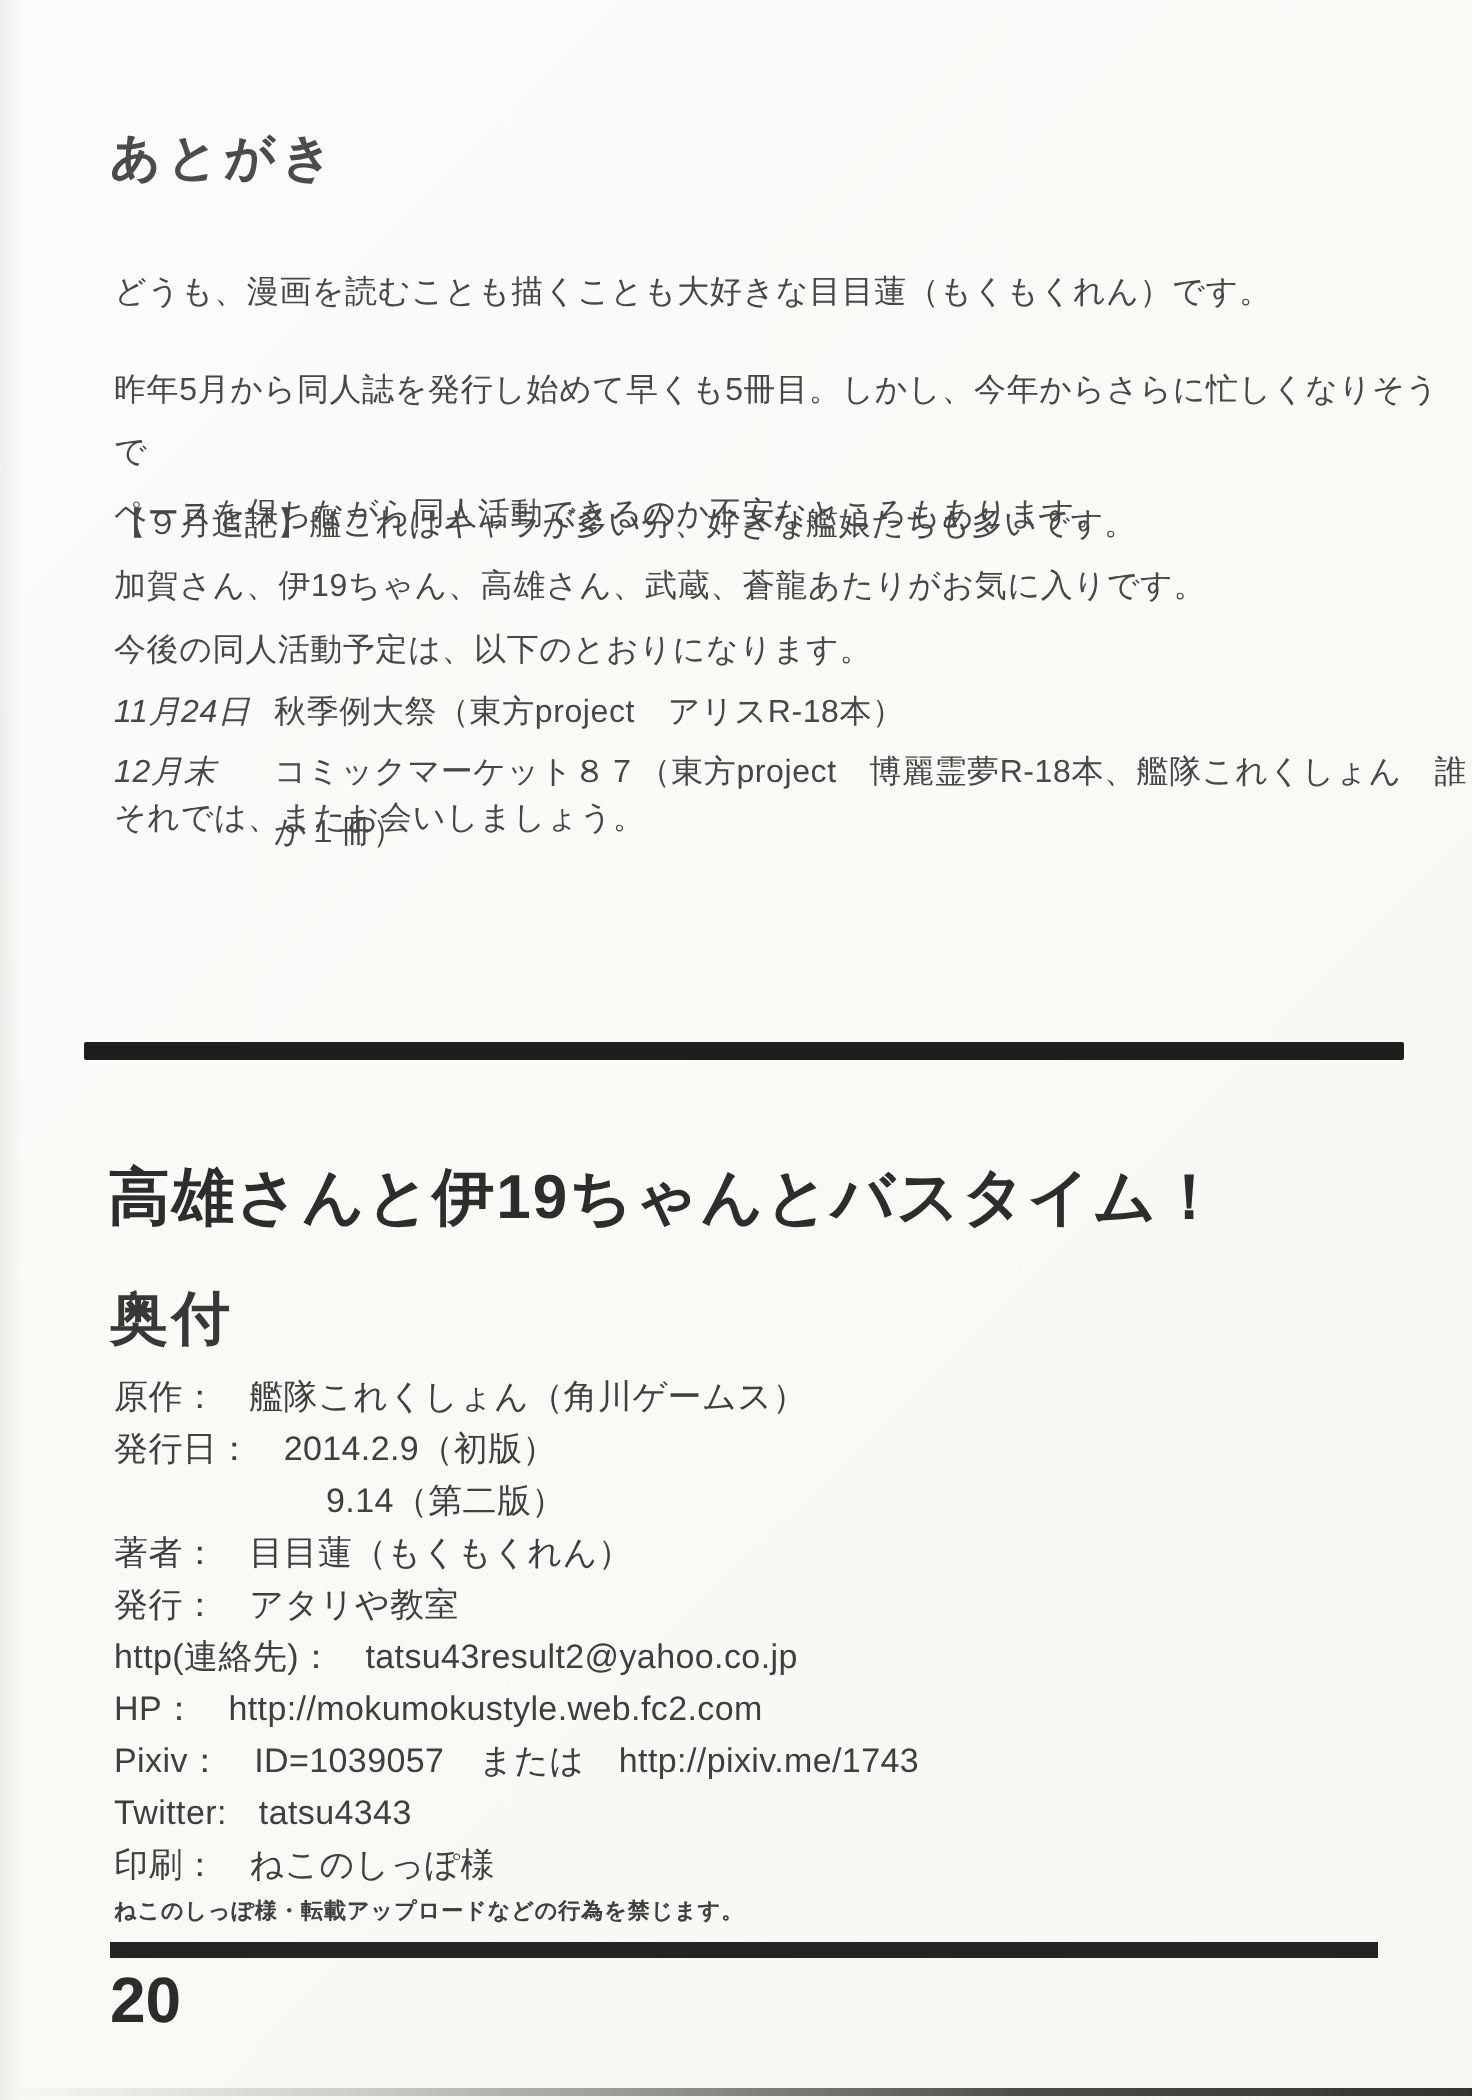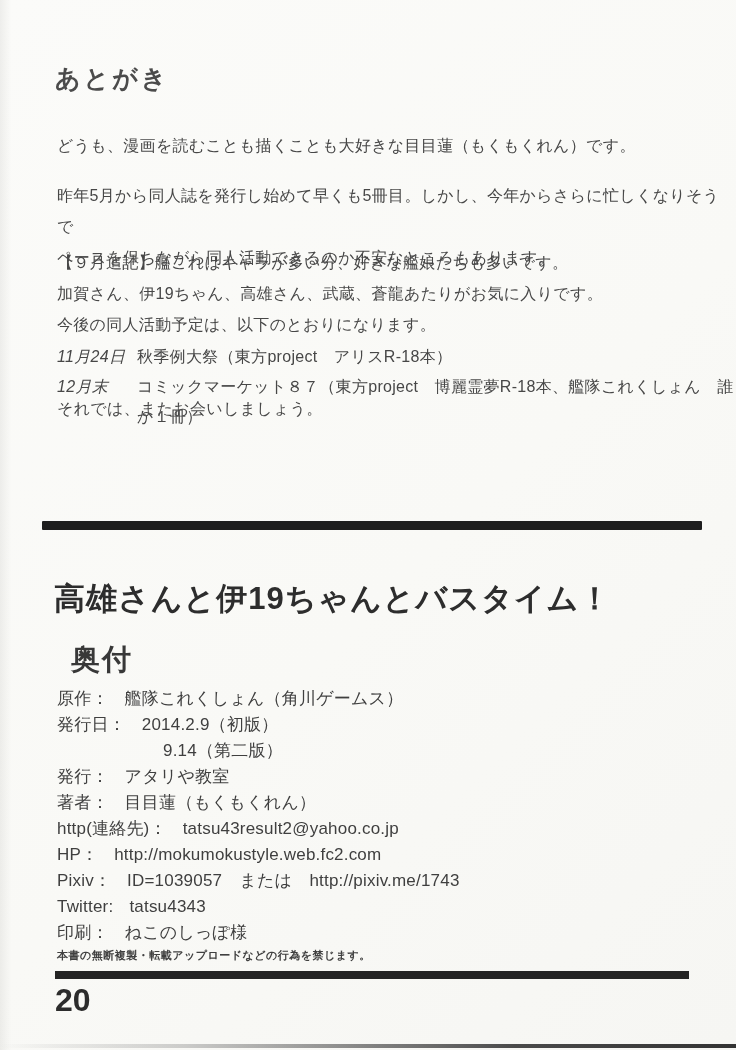--- a/index.html
+++ b/index.html
@@ -39,21 +39,21 @@
   .divider1{
     position:absolute;left:42px;top:521px;width:660px;height:9px;
     background:#1e1e1e;border-radius:1px;
   }
   .book-title{
     position:absolute;left:54px;top:578px;
     font-size:31px;font-weight:700;letter-spacing:1px;color:#2d2d2d;
   }
   .colophon-heading{
     position:absolute;left:55px;top:640px;
-    font-size:29px;font-weight:600;letter-spacing:2px;color:#383838;margin-left:16px;
+    font-size:29px;font-weight:600;letter-spacing:2px;color:#383838;
   }
   .colophon{
     position:absolute;left:57px;top:686px;
     font-size:17px;line-height:26px;color:#3f3f3f;letter-spacing:.2px;
   }
   .colo-row{white-space:nowrap;}
   .colo-row .val{margin-left:16px;}
   .colo-row.indent{padding-left:90px;}
   .notice{
     position:absolute;left:57px;top:948px;
@@ -112,43 +112,43 @@
     <div class="colo-row">
       <span class="lbl">原作：</span><span class="val">艦隊これくしょん（角川ゲームス）</span>
     </div>
     <div class="colo-row">
       <span class="lbl">発行日：</span><span class="val">2014.2.9（初版）</span>
     </div>
     <div class="colo-row indent">
       <span class="lbl"></span><span class="val">9.14（第二版）</span>
     </div>
     <div class="colo-row">
-      <span class="lbl">発行：</span><span class="val">アタリや教室</span>
+      <span class="lbl">著者：</span><span class="val">目目蓮（もくもくれん）</span>
     </div>
     <div class="colo-row">
-      <span class="lbl">著者：</span><span class="val">目目蓮（もくもくれん）</span>
+      <span class="lbl">発行：</span><span class="val">アタリや教室</span>
     </div>
     <div class="colo-row">
       <span class="lbl">http(連絡先)：</span><span class="val">tatsu43result2@yahoo.co.jp</span>
     </div>
     <div class="colo-row">
       <span class="lbl">HP：</span><span class="val">http://mokumokustyle.web.fc2.com</span>
     </div>
     <div class="colo-row">
       <span class="lbl">Pixiv：</span><span class="val">ID=1039057　または　http://pixiv.me/1743</span>
     </div>
     <div class="colo-row">
       <span class="lbl">Twitter:</span><span class="val">tatsu4343</span>
     </div>
     <div class="colo-row">
       <span class="lbl">印刷：</span><span class="val">ねこのしっぽ様</span>
     </div>
   </div>
 
-  <div class="notice">本書の無断複製・転載アップロードなどの行為を禁じます。</div>
+  <div class="notice">ねこのしっぽ様・転載アップロードなどの行為を禁じます。</div>
 
   <div class="divider2"></div>
 
   <div class="page-number">20</div>
 
   <div class="scan-bottom-edge"></div>
 
 </div>
 
 </body></html>

